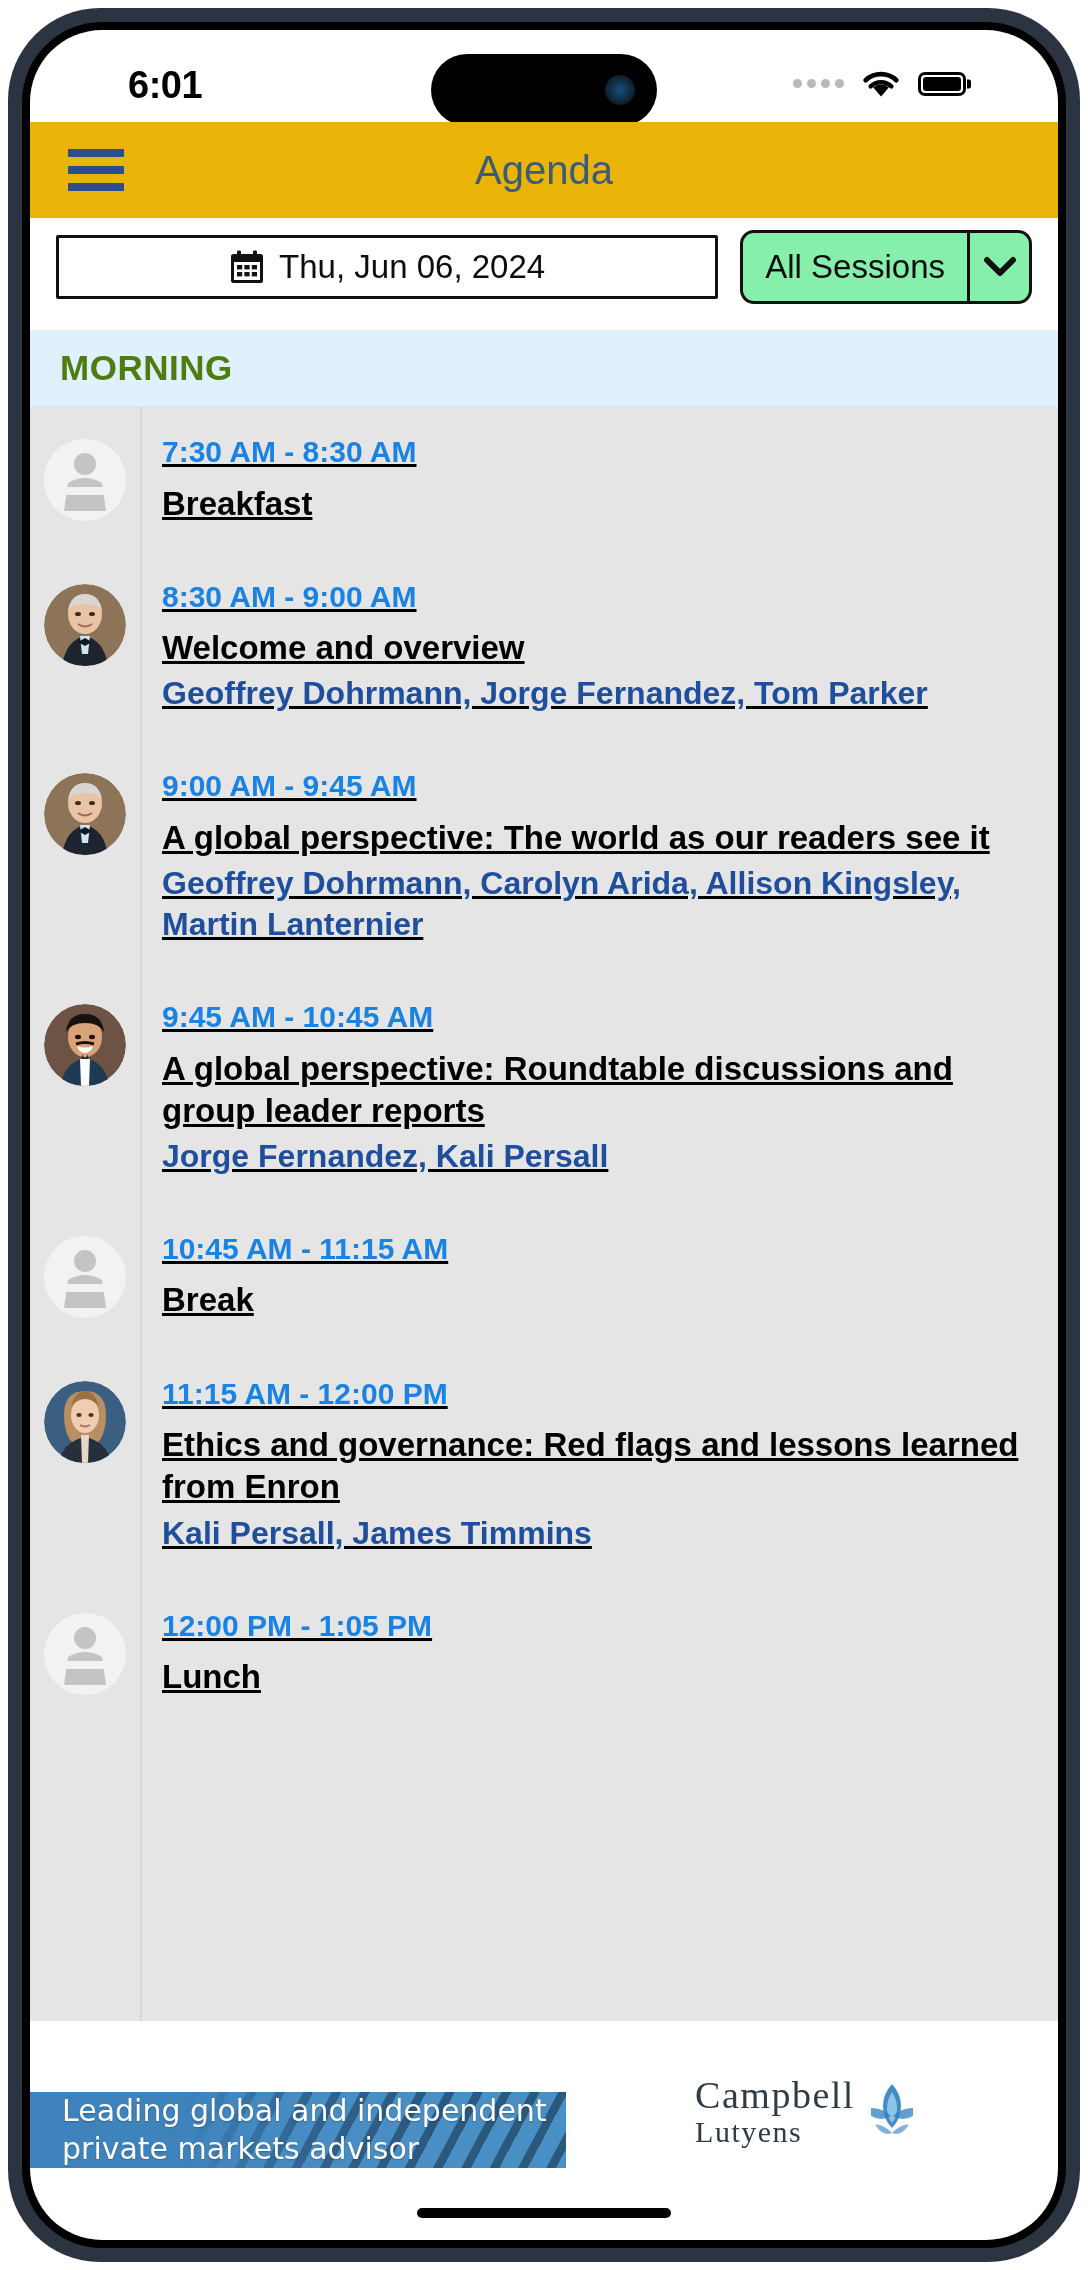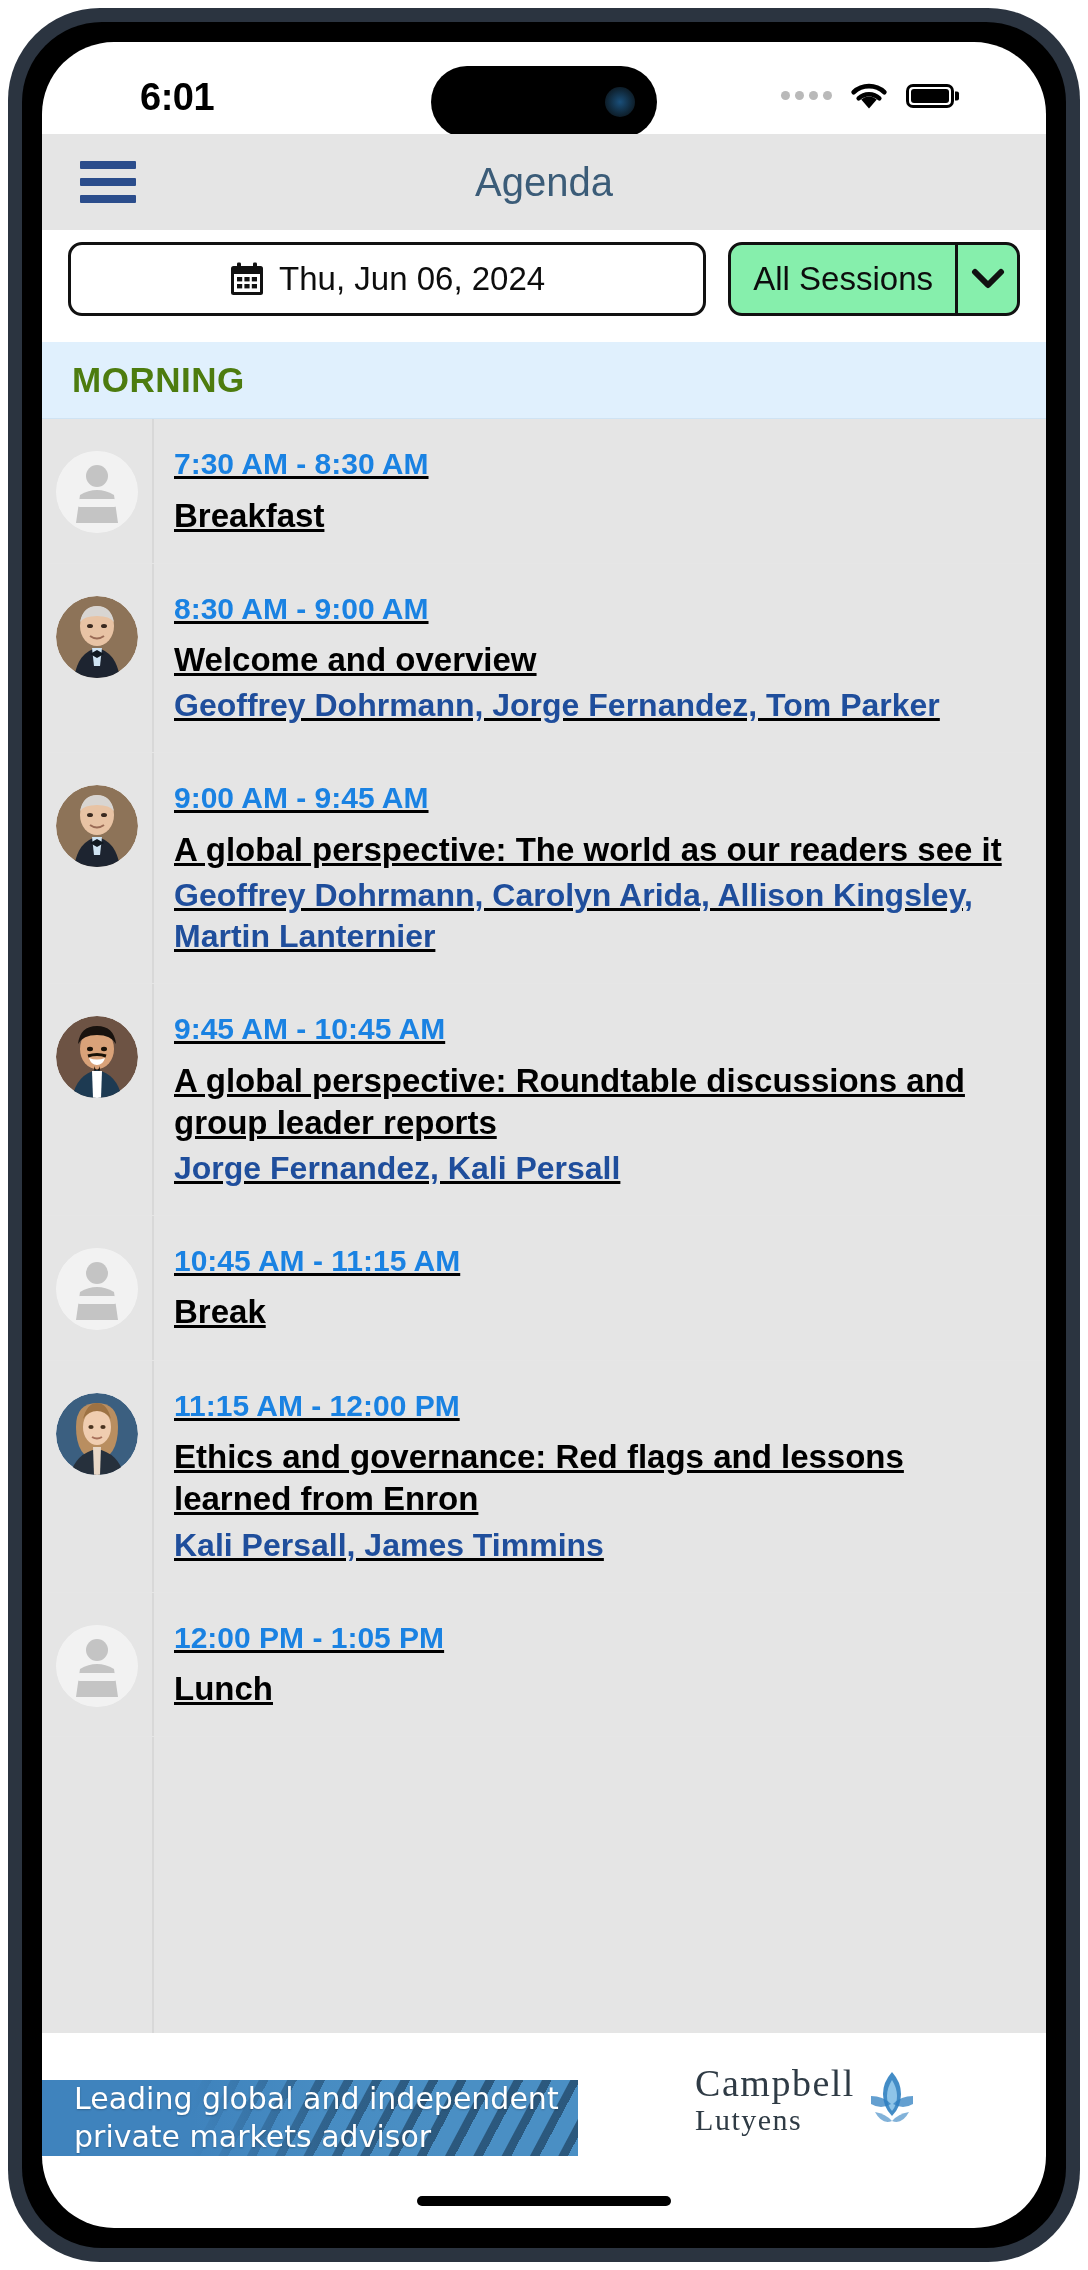--- a/index.html
+++ b/index.html
@@ -16,21 +16,21 @@
     left:8px; top:8px;
     width:1072px; height:2254px;
     background:#2b3440;
     border-radius:92px;
     padding:14px;
   }
   #phone-bezel {
     width:100%; height:100%;
     background:#000000;
     border-radius:80px;
-    padding:20px;
+    padding:8px;
   }
   #phone-screen {
     position:relative;
     width:100%; height:100%;
     background:#ffffff;
     border-radius:72px;
     overflow:hidden;
   }
 
   
@@ -99,21 +99,21 @@
     background:#000;
     border-radius:3px;
   }
 
   
   #app-header {
     position:relative;
     height:96px;
     display:flex;
     align-items:center;
-    background:#e5e5e5;
+    background:#eab308;
     justify-content:flex-end;
   }
   #hamburger-menu {
     position:absolute;
     left:38px; top:50%;
     transform:translateY(-50%);
     width:56px; height:42px;
     display:flex;
     flex-direction:column;
     justify-content:space-between;
@@ -137,23 +137,23 @@
   
   #filter-row {
     display:flex;
     align-items:center;
     gap:22px;
     padding:12px 26px 26px 26px;
     background:#fff;
   }
   #date-picker {
     flex:1 1 auto;
-    height:74px;
+    height:64px;
     border:3px solid #111;
-    border-radius:14px;
+    border-radius:2px;
     background:#fff;
     display:flex;
     align-items:center;
     justify-content:center;
     gap:14px;
     cursor:pointer;
   }
   #calendar-icon { display:block; }
   #date-picker-label {
     font-size:33px;

